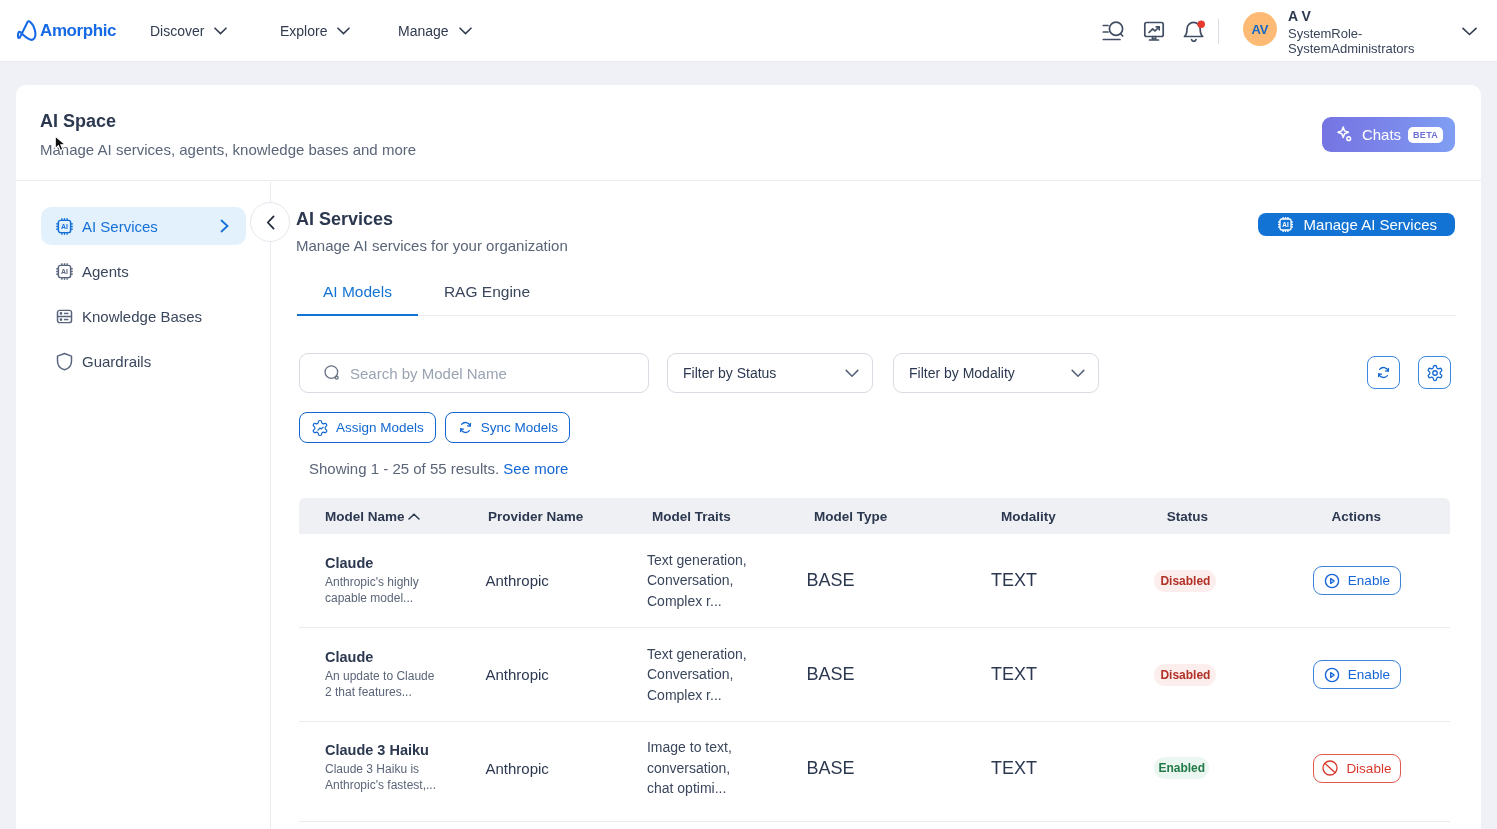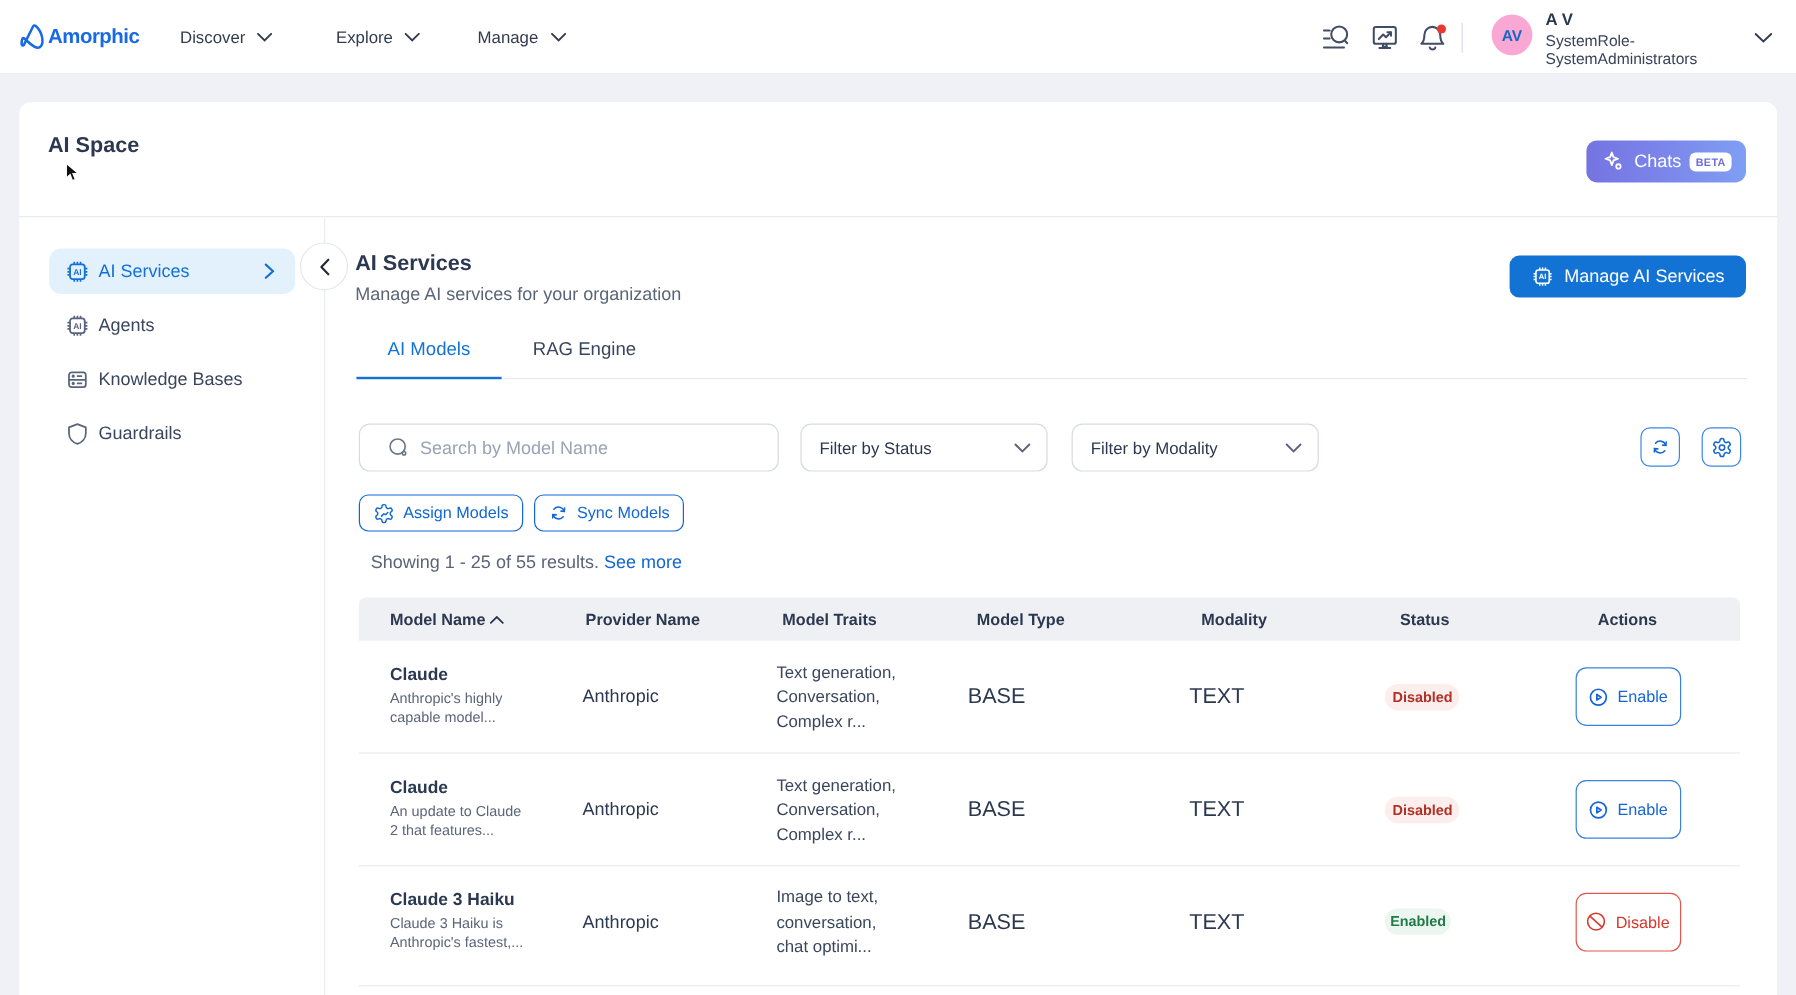--- a/index.html
+++ b/index.html
@@ -3,42 +3,42 @@
 <meta charset="utf-8">
 <style>
 * { margin:0; padding:0; box-sizing:border-box; }
 html,body { width:1497px; height:829px; overflow:hidden; font-family:"Liberation Sans", sans-serif; background:#eff1f6; }
 
 .nav { position:absolute; top:0; left:0; width:1497px; height:62px; background:#fff; border-bottom:1px solid #e9ebf0; z-index:5; }
 .nav > * { position:absolute; }
 .ni svg { position:static; }
 .logo-text { left:40px; top:21px; color:#176ae5; font-size:17px; font-weight:bold; letter-spacing:-0.4px; }
 .ni { top:0; height:62px; display:flex; align-items:center; gap:10px; color:#303b4f; font-size:14px; }
-.avatar { left:1243px; top:12px; width:34px; height:34px; border-radius:50%; background:#f9a8d4; color:#1568c4; font-size:13px; font-weight:bold; display:flex; align-items:center; justify-content:center; }
+.avatar { left:1243px; top:12px; width:34px; height:34px; border-radius:50%; background:#fdba74; color:#1568c4; font-size:13px; font-weight:bold; display:flex; align-items:center; justify-content:center; }
 .username { left:1288px; top:8px; font-size:14px; font-weight:bold; color:#2c3850; }
 .userrole { left:1288px; top:27px; font-size:13px; color:#39445a; line-height:14.5px; }
 
 .card { position:absolute; left:16px; top:85px; width:1465px; height:820px; background:#fff; border-radius:10px; }
 .card-head { height:96px; padding:26px 24px 0 24px; border-bottom:1px solid #e9ebf0; }
 .card-head h1 { font-size:18px; color:#2c3850; font-weight:bold; }
 .card-head p { font-size:15px; color:#5b6578; margin-top:9px; }
 .chats-btn { position:absolute; right:26px; top:32px; width:133px; height:35px; border-radius:9px; background:linear-gradient(90deg,#7574e2 0%, #7b86ea 50%, #7f9ff3 100%); display:flex; align-items:center; justify-content:center; gap:7px; color:#fff; font-size:15px; }
 .beta { background:#fff; color:#6d6fd8; font-size:9px; font-weight:bold; padding:3px 5px; border-radius:5px; letter-spacing:0.3px; }
 
 .body-wrap { display:flex; position:absolute; top:97px; left:0; width:1465px; height:723px; }
 .sidebar { width:255px; border-right:1px solid #e9ebf0; padding:25px 24px 0 25px; position:relative; }
 .sideitem { height:38px; display:flex; align-items:center; gap:7px; padding:0 13px; margin-bottom:7px; border-radius:10px; color:#3a465c; font-size:15px; }
 .sideitem.active { background:#e3f1fd; color:#1470d6; }
 .sideitem .chev { margin-left:auto; margin-right:4px; }
 .collapse-btn { position:absolute; right:-20px; top:20px; width:40px; height:40px; background:#fff; border:1px solid #e4e8ee; border-radius:50%; display:flex; align-items:center; justify-content:center; }
 
 .main { flex:1; padding:27px 30px 0 25px; position:relative; }
 .main h2 { font-size:18px; color:#2c3850; font-weight:bold; }
 .main .sub { font-size:15px; color:#5b6578; margin-top:7px; }
-.manage-btn { position:absolute; right:26px; top:31px; height:35px; padding:0 18px; background:#1273d4; border-radius:8px; color:#fff; font-size:15px; display:flex; align-items:center; gap:9px; }
+.manage-btn { position:absolute; right:26px; top:31px; height:23px; padding:0 18px; background:#1273d4; border-radius:8px; color:#fff; font-size:15px; display:flex; align-items:center; gap:9px; }
 
 .tabs { margin:29px -5px 0 1px; border-bottom:1px solid #e9ebf0; display:flex; }
 .tab { font-size:15.5px; padding:0 26px 14px 26px; color:#3a465c; position:relative; }
 .tab.active { color:#1273d4; }
 .tab.active:after { content:""; position:absolute; left:0; right:0; bottom:-1px; height:2.5px; background:#1273d4; }
 
 .filter-row { margin-top:37px; margin-left:3px; display:flex; align-items:center; position:relative; }
 .search-box { width:350px; height:40px; border:1px solid #d7dbe2; border-radius:9px; display:flex; align-items:center; padding:0 23px; gap:9px; }
 .search-box span { color:#9aa3b2; font-size:15px; }
 .dropdown { height:40px; border:1px solid #d7dbe2; border-radius:9px; display:flex; align-items:center; justify-content:space-between; padding:0 13px 0 15px; color:#2c3850; font-size:14px; }
@@ -62,21 +62,21 @@
 .c6 { width:166px; }
 .c7 { width:136px; }
 .cellname { font-size:14.5px; font-weight:bold; color:#2c3850; }
 .celldesc { font-size:12px; color:#5b6578; margin-top:4px; line-height:15.7px; }
 .provider { font-size:15px; color:#2c3850; }
 .traits { font-size:14px; color:#3a465c; line-height:20.5px; }
 .type { font-size:18px; color:#2c3850; }
 .pill { display:inline-block; font-size:12px; font-weight:bold; padding:4px 6px; text-align:center; border-radius:12px; }
 .pill.red { background:#fbeeec; color:#b13028; }
 .pill.green { background:#ecf6f0; color:#217a48; padding:4px 4px; }
-.row-btn { width:88px; height:49px; margin-left:-4px; border-radius:9px; display:inline-flex; align-items:center; justify-content:center; gap:8px; font-size:13.5px; background:#fff; }
+.row-btn { width:88px; height:29px; margin-left:-4px; border-radius:9px; display:inline-flex; align-items:center; justify-content:center; gap:8px; font-size:13.5px; background:#fff; }
 .row-btn.enable { border:1.4px solid #3b82d9; color:#1565d8; }
 .row-btn.disable { border:1.4px solid #e2584d; color:#d8382c; }
 .cursor { position:absolute; left:54px; top:135px; z-index:50; }
 </style>
 </head>
 <body>
 
 <div class="nav">
   <svg style="left:15px; top:17px;" width="23" height="28" viewBox="0 0 23 28">
     <g fill="none" stroke="#176ae5" stroke-width="2.1" stroke-linecap="round" stroke-linejoin="round">
@@ -123,20 +123,21 @@
   <div class="username">A V</div>
   <div class="userrole">SystemRole-<br>SystemAdministrators</div>
   <svg style="left:1462px; top:27px;" width="15" height="9" viewBox="0 0 15 9">
       <path d="M1 1.3 L7.5 7.5 L14 1.3" fill="none" stroke="#323c4e" stroke-width="1.6" stroke-linecap="round"></path>
     </svg>
 </div>
 
 <div class="card">
   <div class="card-head">
     <h1>AI Space</h1>
+    <p>Manage AI services, agents, knowledge bases and more</p>
     <div class="chats-btn">
       <svg width="21" height="21" viewBox="0 0 24 24">
           <g fill="none" stroke="#fff" stroke-width="1.7" stroke-linejoin="round">
             <path d="M10.5 3.5 l1.6 4.4 L16.5 9.5 l-4.4 1.6 L10.5 15.5 l-1.6-4.4 L4.5 9.5 l4.4-1.6 Z"></path>
             <circle cx="16.8" cy="16.8" r="2.1"></circle>
           </g>
         </svg>
       Chats <span class="beta">BETA</span>
     </div>
   </div>

